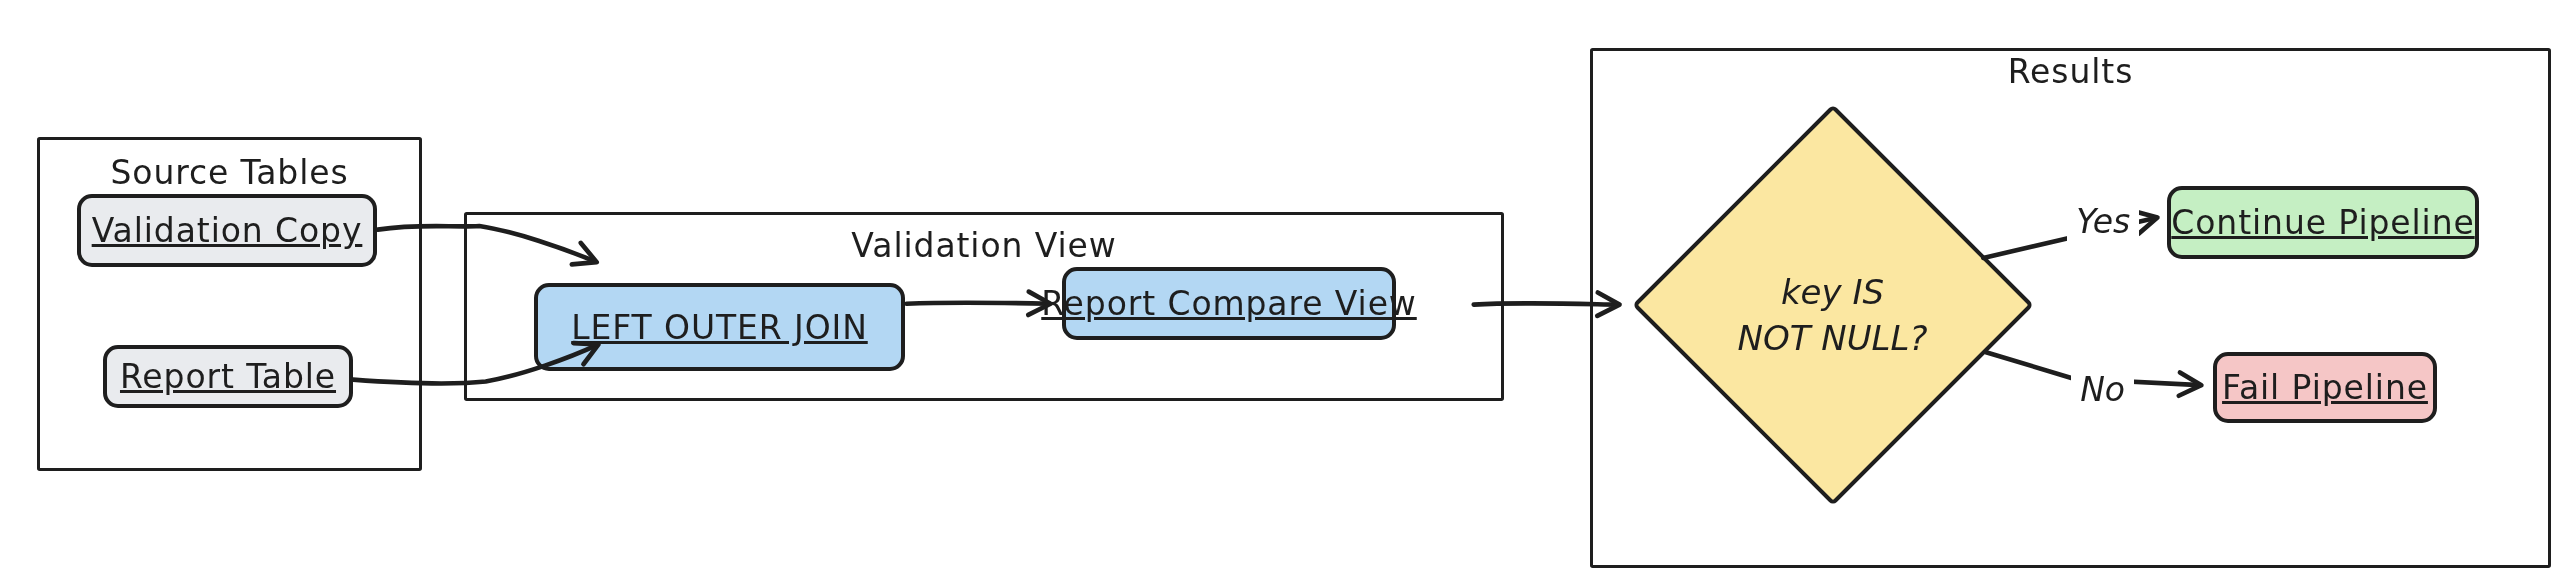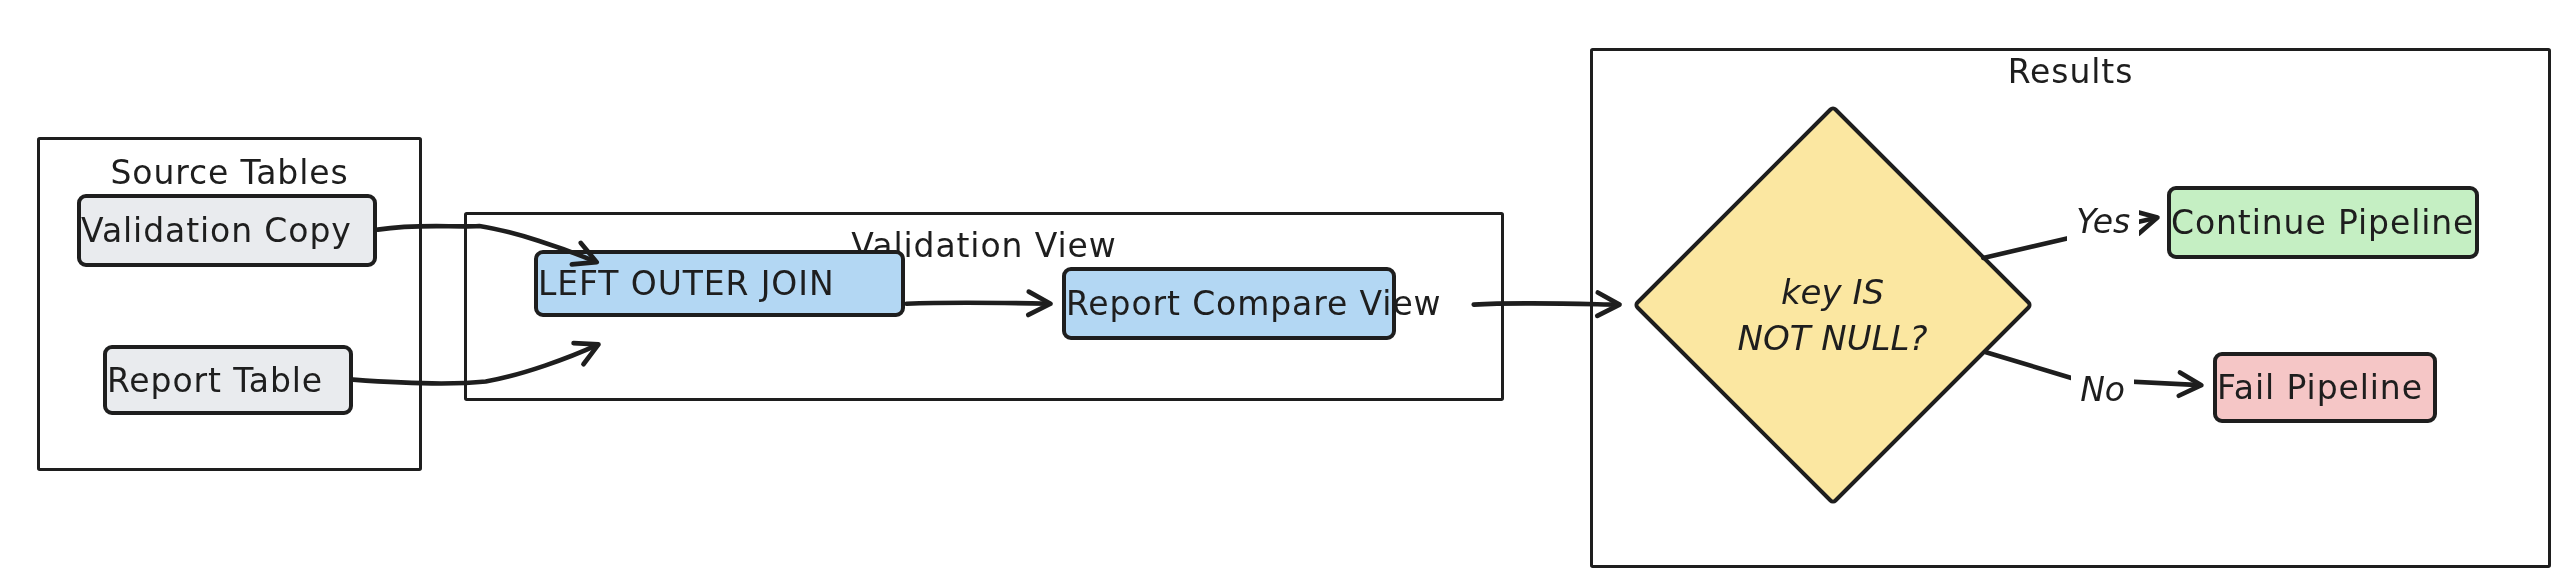--- a/index.html
+++ b/index.html
@@ -23,26 +23,27 @@
     left:0;right:0;
     text-align:center;
     font-size:33px;
     letter-spacing:0.9px;
     white-space:nowrap;
   }
   
   .node{
     position:absolute;
     border:4.6px solid #1e1e1e;
-    border-radius:9px;
-    display:flex;align-items:center;justify-content:flex-start;
+    border-radius:15px;
+    display:flex;align-items:center;justify-content:center;
     font-size:33px;
     letter-spacing:0.9px;
     white-space:nowrap;
     box-sizing:border-box;
+    text-decoration:underline;
   }
   .fill-gray{background:#e9ebee;}
   .fill-blue{background:#b3d7f3;}
   .fill-green{background:#c5efc3;}
   .fill-red{background:#f5c6c6;}
   
   .diamond{
     position:absolute;
     left:1691px;top:163px;
     width:284px;height:284px;
@@ -93,25 +94,25 @@
   </div>
 
   <div class="group" style="left:1590px;top:48px;width:955px;height:514px;">
     <div class="group-title" style="top:1px;">Results</div>
   </div>
 
   <div class="node fill-gray" style="left:77px;top:194px;width:300px;height:73px;">
     <span>Validation Copy</span>
   </div>
 
-  <div class="node fill-gray" style="left:103px;top:345px;width:250px;height:70px;">
+  <div class="node fill-gray" style="left:103px;top:345px;width:250px;height:63px;">
     <span>Report Table</span>
   </div>
 
-  <div class="node fill-blue" style="left:534px;top:250px;width:371px;height:67px;">
+  <div class="node fill-blue" style="left:534px;top:283px;width:371px;height:88px;">
     <span>LEFT OUTER JOIN</span>
   </div>
 
   <div class="node fill-blue" style="left:1062px;top:267px;width:334px;height:73px;">
     <span>Report Compare View</span>
   </div>
 
   <div class="diamond"></div>
   <div class="diamond-label">
     <span>key IS</span><br>

